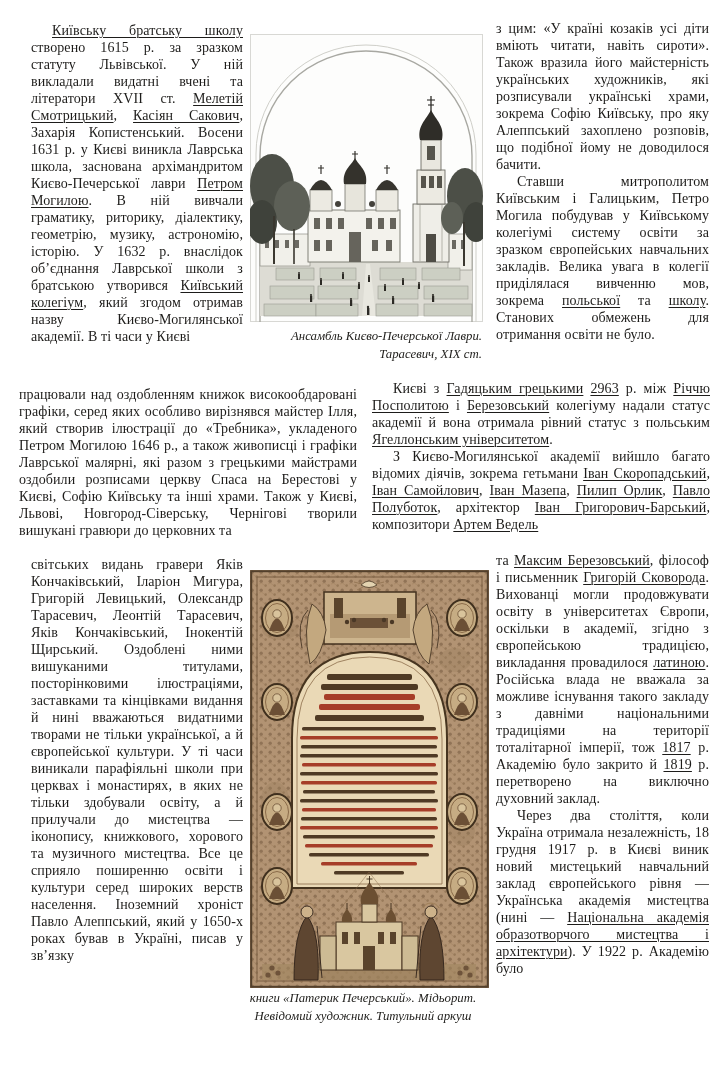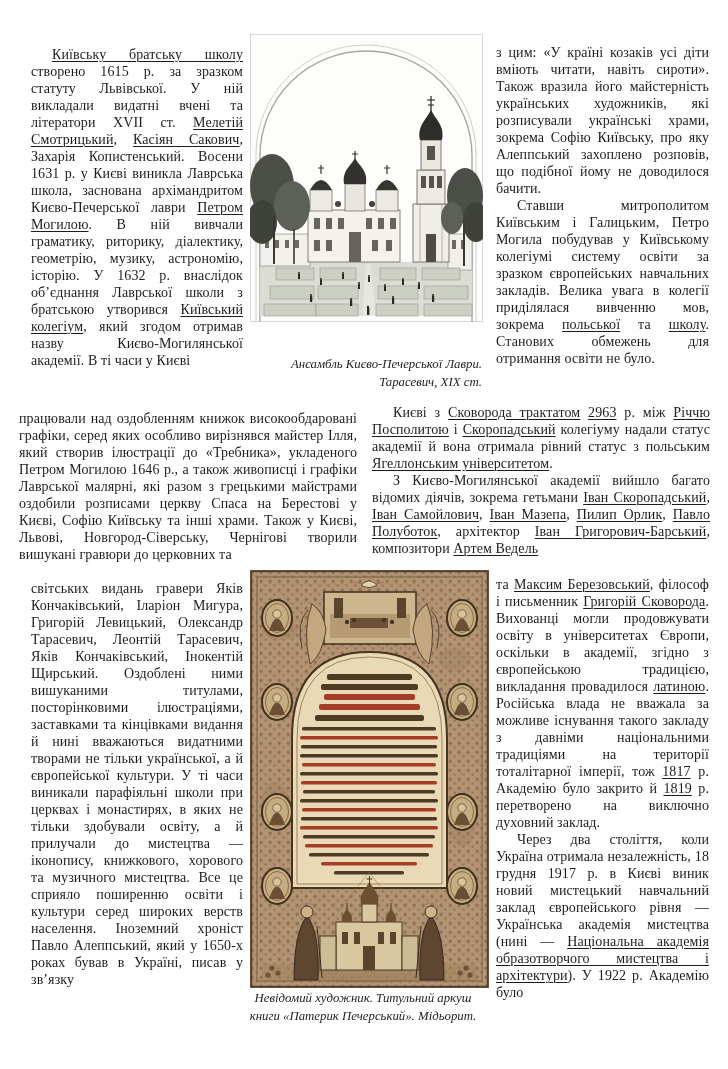--- a/index.html
+++ b/index.html
@@ -3,42 +3,42 @@
 <meta charset="utf-8">
 <style>
   html,body{margin:0;padding:0;background:#ffffff;}
   .page{
     position:relative;width:728px;height:1069px;background:#ffffff;
     font-family:"Liberation Serif","DejaVu Serif",serif;color:#1d1c1a;
     overflow:hidden;
   }
   .txt{
     position:absolute;text-align:justify;font-size:14px;line-height:17px;
-    letter-spacing:0.1px;overflow:hidden;margin-top:24px;
+    letter-spacing:0.1px;overflow:hidden;
   }
   .txt p{margin:0;padding:0;}
   .txt p.ind{text-indent:21px;}
   .txt span.u{text-decoration:underline;text-decoration-thickness:1px;text-underline-offset:2px;}
   .cap{
     position:absolute;font-style:italic;font-size:12.8px;line-height:17.5px;
     color:#242320;
   }
   .cap.right{text-align:right;}
   .cap.center{text-align:center;}
   figure{position:absolute;margin:0;padding:0;}
   svg{display:block;}
   
   #colA{left:31px;top:22px;width:212px;height:364px;}
   #colD{left:496px;top:20px;width:213px;height:360px;}
   #colB{left:19px;top:386px;width:338px;height:170px;}
   #colE{left:372px;top:380px;width:338px;height:176px;}
   #colC{left:31px;top:556px;width:212px;height:486px;}
   #colF{left:496px;top:552px;width:213px;height:497px;}
   #figA{left:250px;top:34px;}
-  #capA{left:250px;top:328px;width:232px;margin-top:28px;}
+  #capA{left:250px;top:328px;width:232px;}
   #figB{left:250px;top:570px;}
   #capB{left:234px;top:990px;width:258px;}
 </style>
 </head>
 <body>
 
 <div class="page">
 
   <div id="colA" class="txt">
       <p class="ind"><span class="u">Київську братську школу</span><span> створено 1615 р. за зразком статуту Львівської. У ній викладали видатні вчені та літератори XVII ст. </span><span class="u">Мелетій Смотрицький</span><span>, </span><span class="u">Касіян Сакович</span><span>, Захарія Копистенський. Восени 1631 р. у Києві виникла Лаврська школа, заснована архімандритом Києво-Печерської лаври </span><span class="u">Петром Могилою</span><span>. В ній вивчали граматику, риторику, діалектику, геометрію, музику, астрономію, історію. У 1632 р. внаслідок об’єднання Лаврської школи з братською утворився </span><span class="u">Київський колегіум</span><span>, який згодом отримав назву Києво-Могилянської академії. В ті часи у Києві</span></p>
@@ -179,21 +179,21 @@
   <div id="colD" class="txt">
       <p><span>з цим: «У країні козаків усі діти вміють читати, навіть сироти». Також вразила його майстерність українських художників, які розписували українські храми, зокрема Софію Київську, про яку Алеппський захоплено розповів, що подібної йому не доводилося бачити.</span></p>
       <p class="ind"><span>Ставши митрополитом Київським і Галицьким, Петро Могила побудував у Київському колегіумі систему освіти за зразком європейських навчальних закладів. Велика увага в колегії приділялася вивченню мов, зокрема </span><span class="u">польської</span><span> та </span><span class="u">школу</span><span>. Станових обмежень для отримання освіти не було.</span></p>
     </div>
 
   <div id="colB" class="txt">
       <p><span>працювали над оздобленням книжок високообдаровані графіки, серед яких особливо вирізнявся майстер Ілля, який створив ілюстрації до «Требника», укладеного Петром Могилою 1646 р., а також живописці і графіки Лаврської малярні, які разом з грецькими майстрами оздобили розписами церкву Спаса на Берестові у Києві, Софію Київську та інші храми. Також у Києві, Львові, Новгород-Сіверську, Чернігові творили вишукані гравюри до церковних та</span></p>
     </div>
 
   <div id="colE" class="txt">
-      <p class="ind"><span>Києві з </span><span class="u">Сковорода трактатом</span><span> </span><span class="u">2963</span><span> р. між </span><span class="u">Річчю Посполитою</span><span> і </span><span class="u">Скоропадський</span><span> колегіуму надали статус академії й вона отримала рівний статус з польським </span><span class="u">Ягеллонським університетом</span><span>.</span></p>
+      <p class="ind"><span>Києві з </span><span class="u">Гадяцьким грецькими</span><span> </span><span class="u">2963</span><span> р. між </span><span class="u">Річчю Посполитою</span><span> і </span><span class="u">Березовський</span><span> колегіуму надали статус академії й вона отримала рівний статус з польським </span><span class="u">Ягеллонським університетом</span><span>.</span></p>
       <p class="ind"><span>З Києво-Могилянської академії вийшло багато відомих діячів, зокрема гетьмани </span><span class="u">Іван Скоропадський</span><span>, </span><span class="u">Іван Самойлович</span><span>, </span><span class="u">Іван Мазепа</span><span>, </span><span class="u">Пилип Орлик</span><span>, </span><span class="u">Павло Полуботок</span><span>, архітектор </span><span class="u">Іван Григорович-Барський</span><span>, композитори </span><span class="u">Артем Ведель</span></p>
     </div>
 
   <div id="colC" class="txt">
       <p><span>світських видань гравери Яків Кончаківський, Іларіон Мигура, Григорій Левицький, Олександр Тарасевич, Леонтій Тарасевич, Яків Кончаківський, Інокентій Щирський. Оздоблені ними вишуканими титулами, посторінковими ілюстраціями, заставками та кінцівками видання й нині вважаються видатними творами не тільки української, а й європейської культури. У ті часи виникали парафіяльні школи при церквах і монастирях, в яких не тільки здобували освіту, а й прилучали до мистецтва — іконопису, книжкового, хорового та музичного мистецтва. Все це сприяло поширенню освіти і культури серед широких верств населення. Іноземний хроніст Павло Алеппський, який у 1650-х роках бував в Україні, писав у зв’язку</span></p>
     </div>
 
   <figure id="figB">
     <svg width="239" height="418" viewBox="0 0 239 418" xmlns="http://www.w3.org/2000/svg">
       <defs>
@@ -371,22 +371,22 @@
             <circle cx="18" cy="405" r="2.6"></circle>
           <circle cx="216" cy="398" r="2.6"></circle>
             <circle cx="210" cy="403" r="2.6"></circle>
             <circle cx="220" cy="405" r="2.6"></circle>
         </g>
       </g>
     </svg>
   </figure>
 
   <div id="capB" class="cap center">
+      <div>книги «Патерик Печерський». Мідьорит.</div>
       <div>Невідомий художник. Титульний аркуш</div>
-      <div>книги «Патерик Печерський». Мідьорит.</div>
     </div>
 
   <div id="colF" class="txt">
       <p><span>та </span><span class="u">Максим Березовський</span><span>, філософ і письменник </span><span class="u">Григорій Сковорода</span><span>. Вихованці могли продовжувати освіту в університетах Європи, оскільки в академії, згідно з європейською традицією, викладання провадилося </span><span class="u">латиною</span><span>. Російська влада не вважала за можливе існування такого закладу з давніми національними традиціями на території тоталітарної імперії, тож </span><span class="u">1817</span><span> р. Академію було закрито й </span><span class="u">1819</span><span> р. перетворено на виключно духовний заклад.</span></p>
       <p class="ind"><span>Через два століття, коли Україна отримала незалежність, 18 грудня 1917 р. в Києві виник новий мистецький навчальний заклад європейського рівня — Українська академія мистецтва (нині — </span><span class="u">Національна академія образотворчого мистецтва і архітектури</span><span>). У 1922 р. Академію було</span></p>
     </div>
 
 </div>
 
 </body></html>

